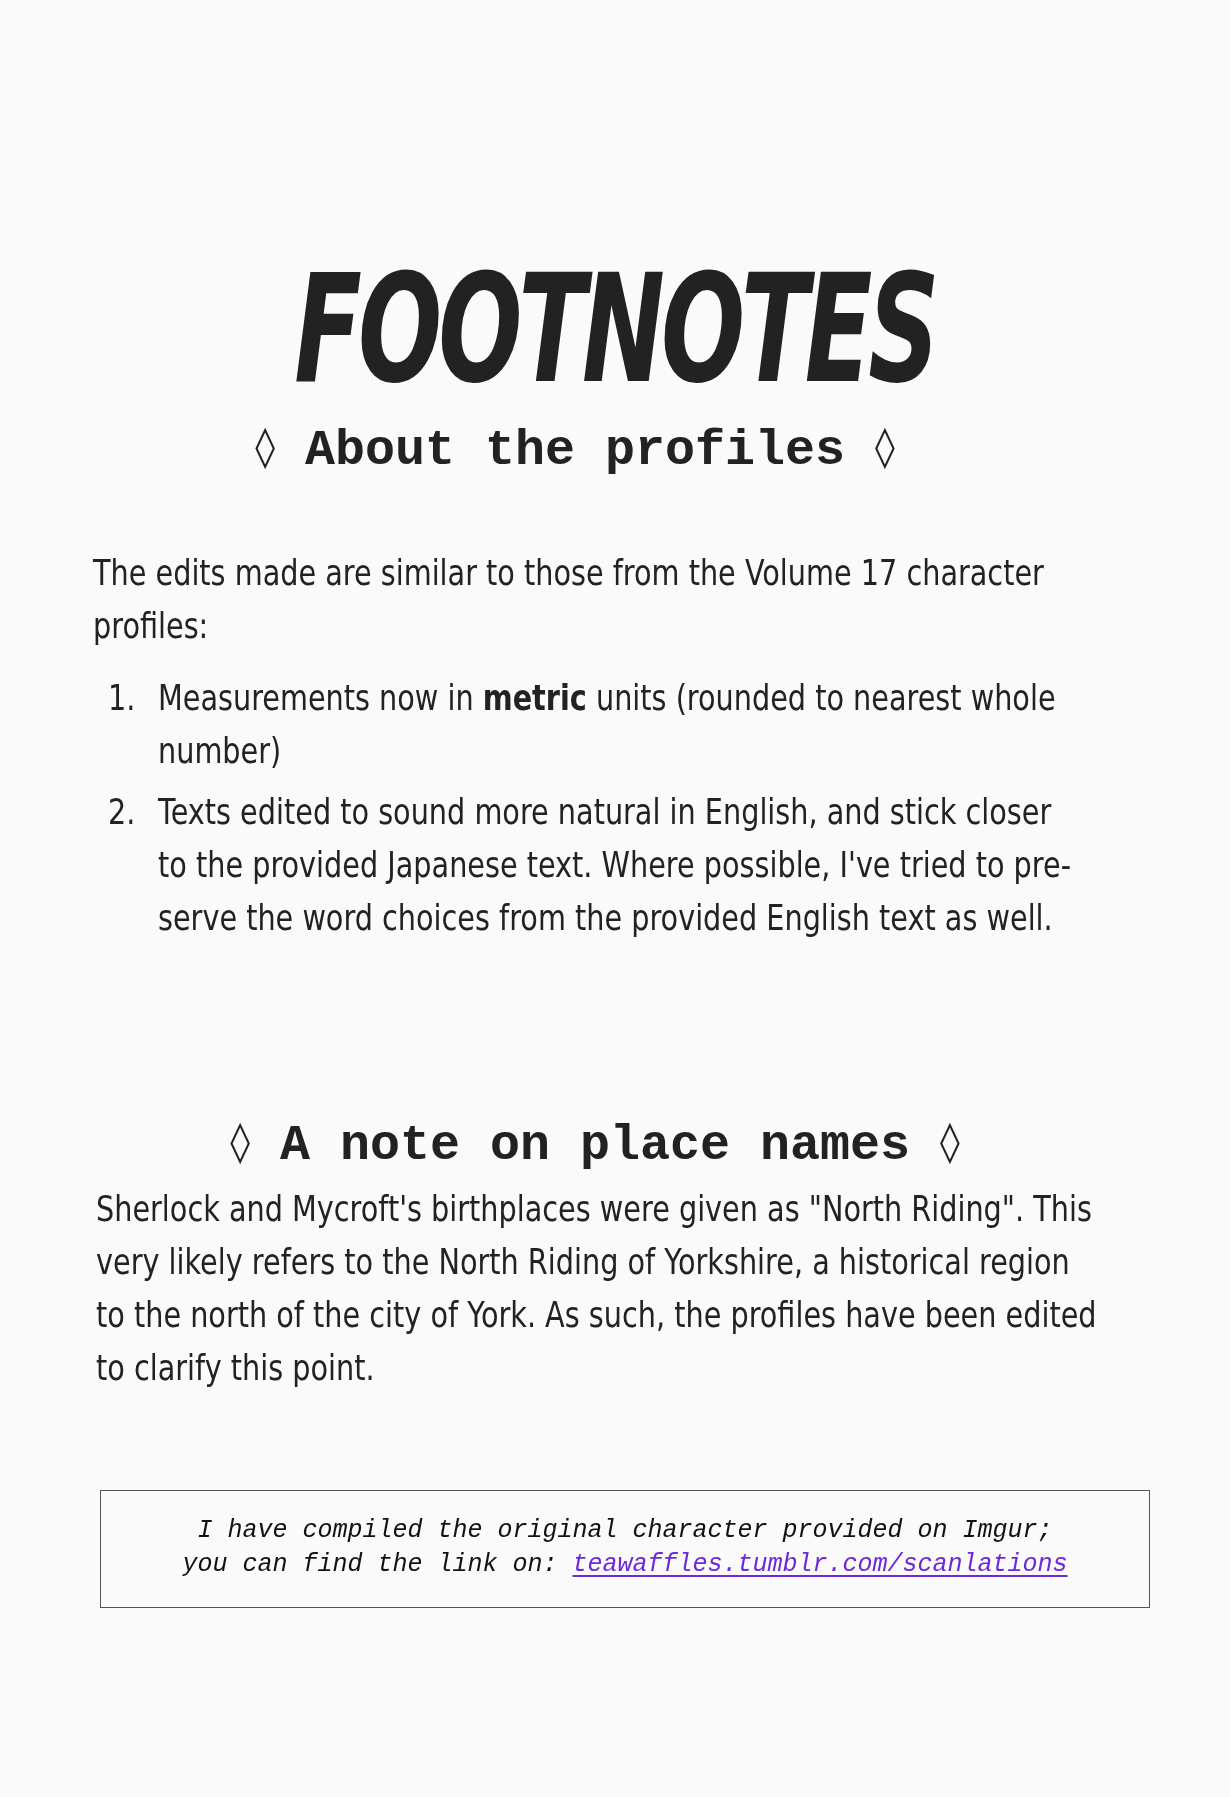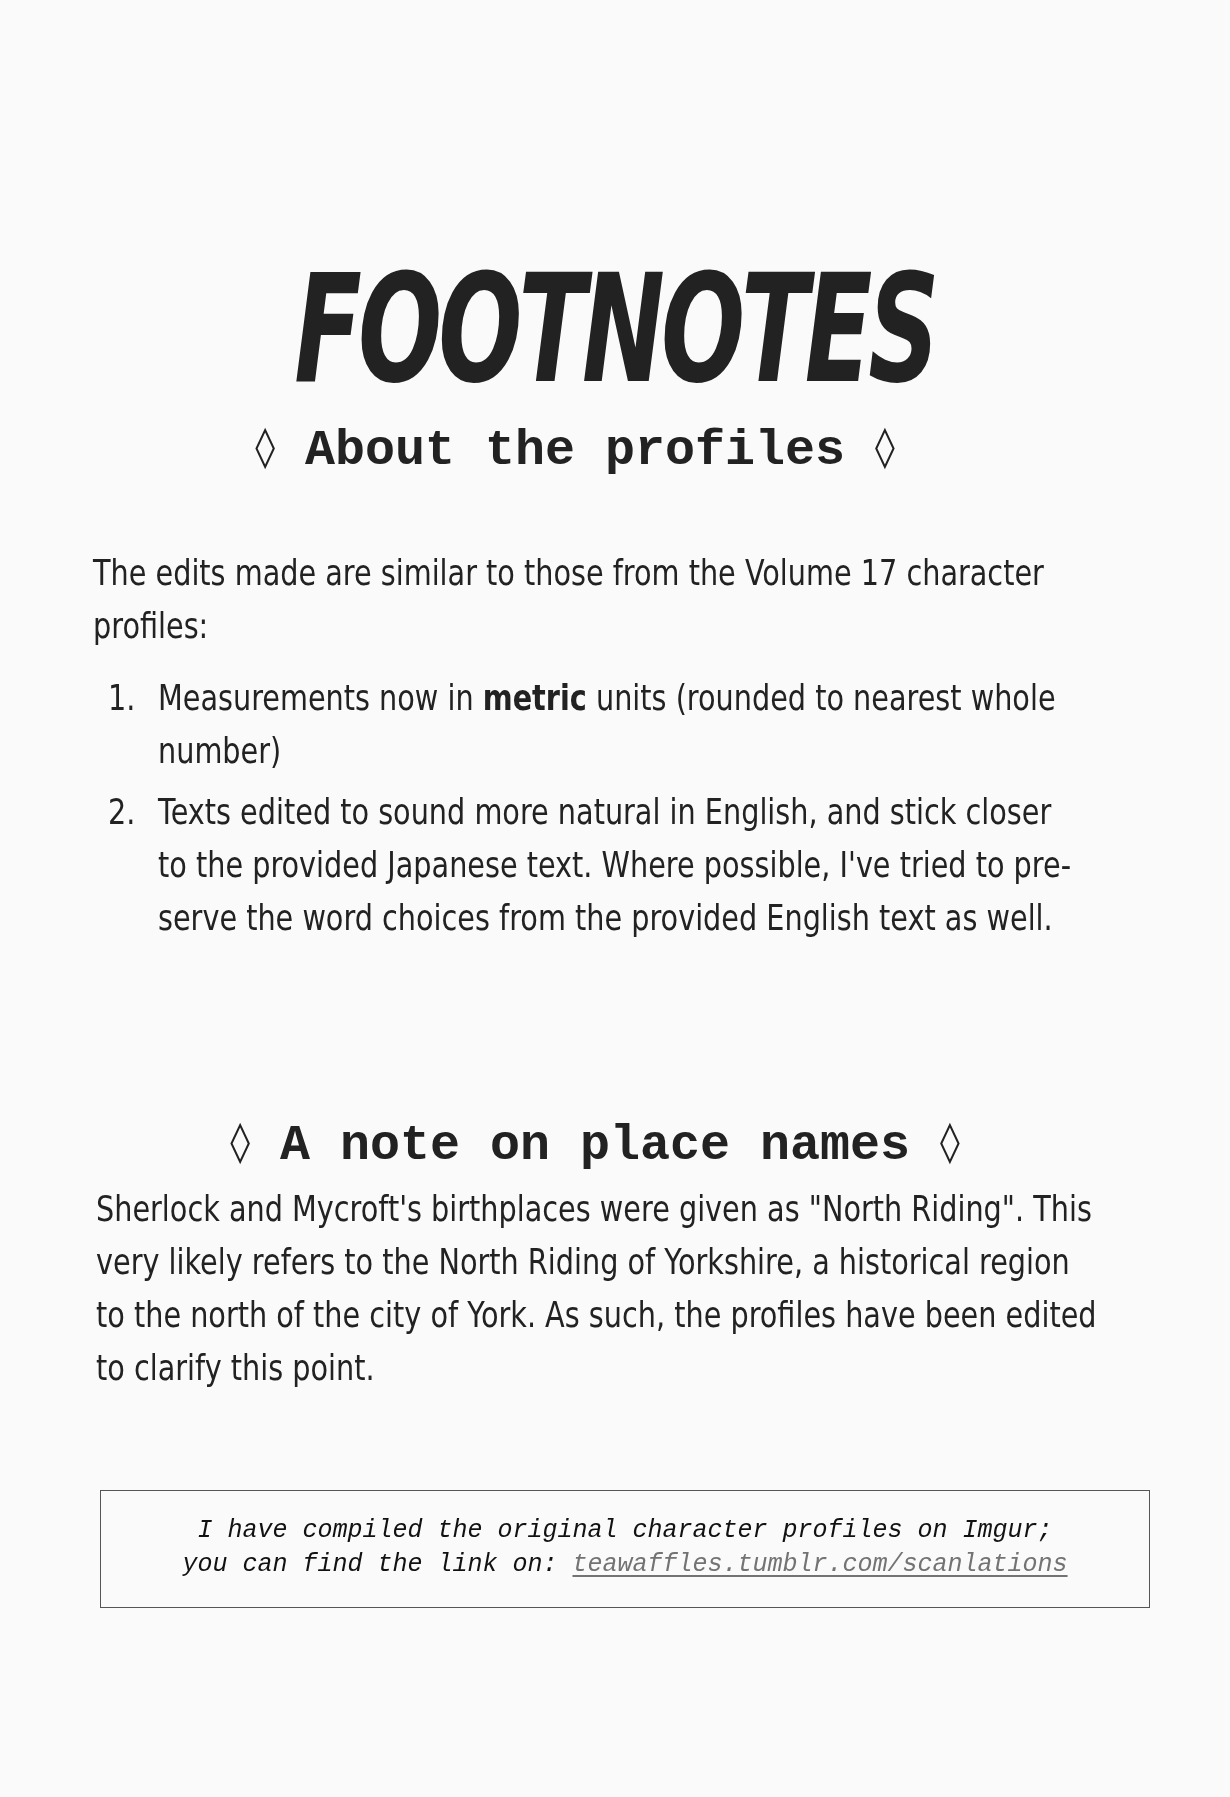--- a/index.html
+++ b/index.html
@@ -107,21 +107,21 @@
       font-size: 25px;
       color: #111111;
     }
     .note-box .note-line {
       display: block;
       line-height: 34px;
       white-space: pre;
     }
     .note-box .note-line:first-child { margin-top: 23px; }
     .note-link {
-      color: #737373;
+      color: #6d28d9;
       text-decoration: underline;
       text-decoration-thickness: 2px;
       text-underline-offset: 4px;
       text-align: center;
     }
   </style>
 </head>
 <body>
 
 <h1 class="page-title">FOOTNOTES</h1>
@@ -154,15 +154,15 @@
 <div class="section-heading" id="heading-places"><span class="diamond">◊</span> <span>A note on place names</span> <span class="diamond">◊</span></div>
 
 <div class="body-text" id="places-para">
   <span class="line">Sherlock and Mycroft's birthplaces were given as "North Riding". This</span>
   <span class="line">very likely refers to the North Riding of Yorkshire, a historical region</span>
   <span class="line">to the north of the city of York. As such, the profiles have been edited</span>
   <span class="line">to clarify this point.</span>
 </div>
 
 <div class="note-box">
-  <span class="note-line">I have compiled the original character profiles on Imgur;</span>
+  <span class="note-line">I have compiled the original character provided on Imgur;</span>
   <span class="note-line"><span>you can find the link on: </span><span class="note-link">teawaffles.tumblr.com/scanlations</span></span>
 </div>
 
 </body></html>

